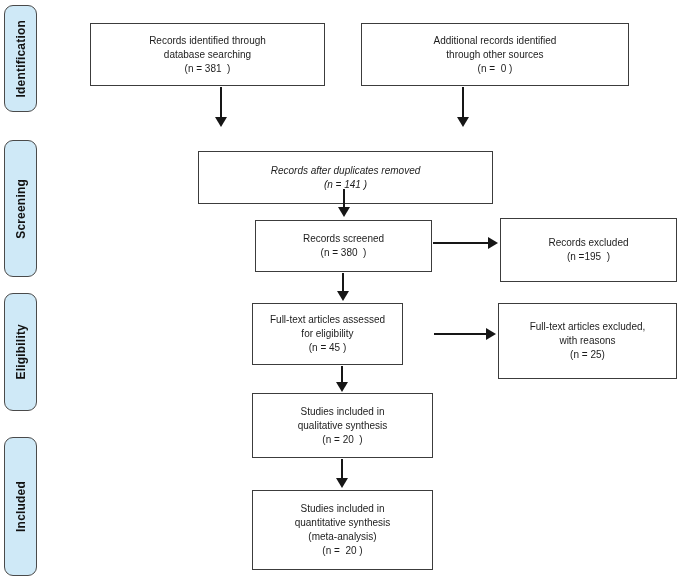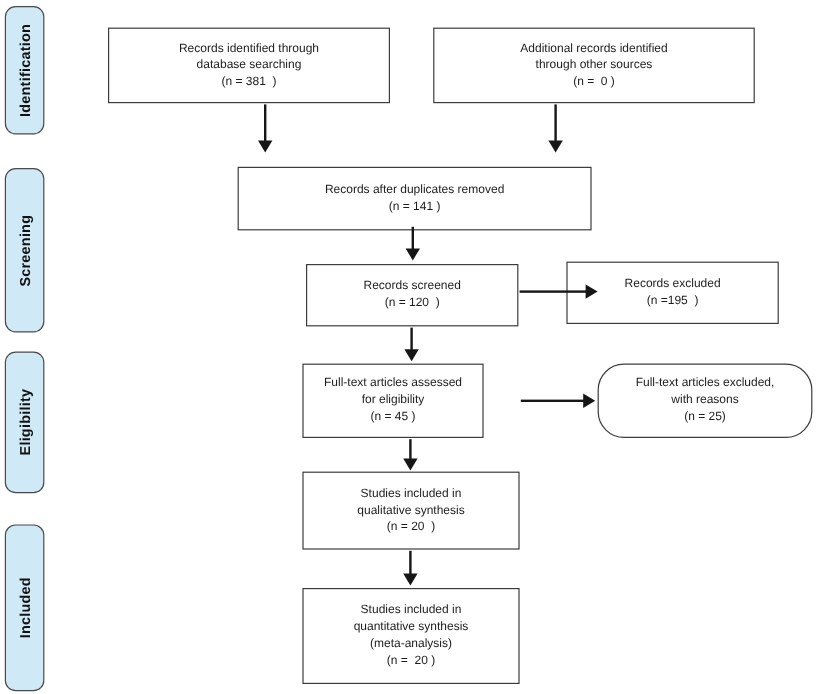--- a/index.html
+++ b/index.html
@@ -77,42 +77,42 @@
 database searching
 (n = 381  )</span>
   </div>
 
   <div class="fbox" style="left:361px;top:23px;width:268px;height:63px;">
     <span class="btext">Additional records identified
 through other sources
 (n =  0 )</span>
   </div>
 
-  <div class="fbox" style="left:198px;top:139px;width:295px;height:53px;">
+  <div class="fbox" style="left:198px;top:151px;width:295px;height:53px;font-style:italic;">
     <span class="btext">Records after duplicates removed
 (n = 141 )</span>
   </div>
 
   <div class="fbox" style="left:255px;top:220px;width:177px;height:52px;">
     <span class="btext">Records screened
-(n = 120  )</span>
+(n = 380  )</span>
   </div>
 
-  <div class="fbox" style="left:472px;top:218px;width:177px;height:52px;">
+  <div class="fbox" style="left:500px;top:218px;width:177px;height:64px;">
     <span class="btext">Records excluded
 (n =195  )</span>
   </div>
 
   <div class="fbox" style="left:252px;top:303px;width:151px;height:62px;">
     <span class="btext">Full-text articles assessed
 for eligibility
 (n = 45 )</span>
   </div>
 
-  <div class="fbox" style="left:498px;top:303px;width:179px;height:62px;border-radius:22px;">
+  <div class="fbox" style="left:498px;top:303px;width:179px;height:76px;">
     <span class="btext">Full-text articles excluded,
 with reasons
 (n = 25)</span>
   </div>
 
   <div class="fbox" style="left:252px;top:393px;width:181px;height:65px;">
     <span class="btext">Studies included in
 qualitative synthesis
 (n = 20  )</span>
   </div>

